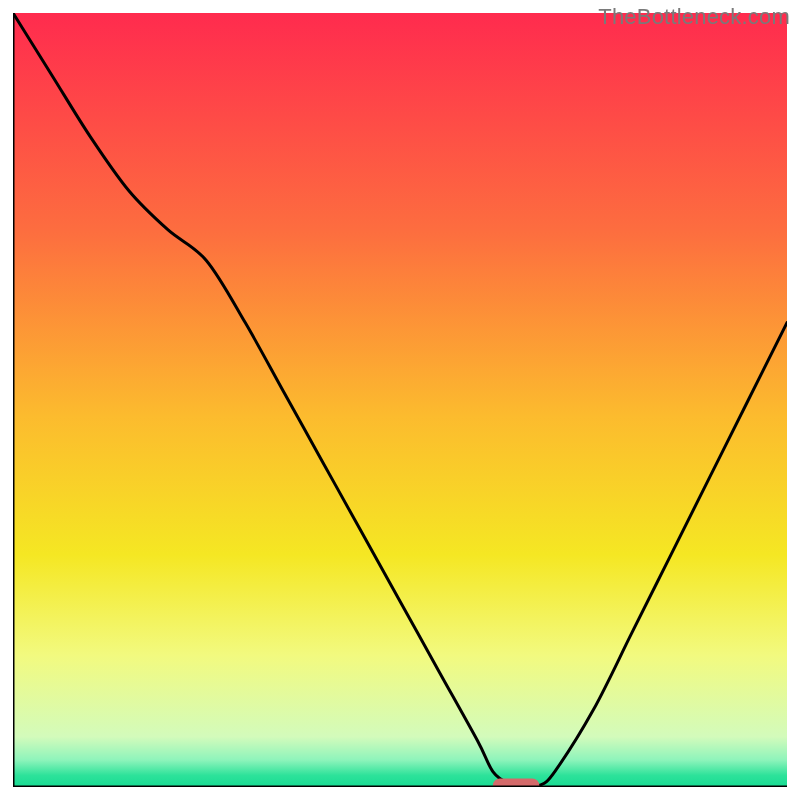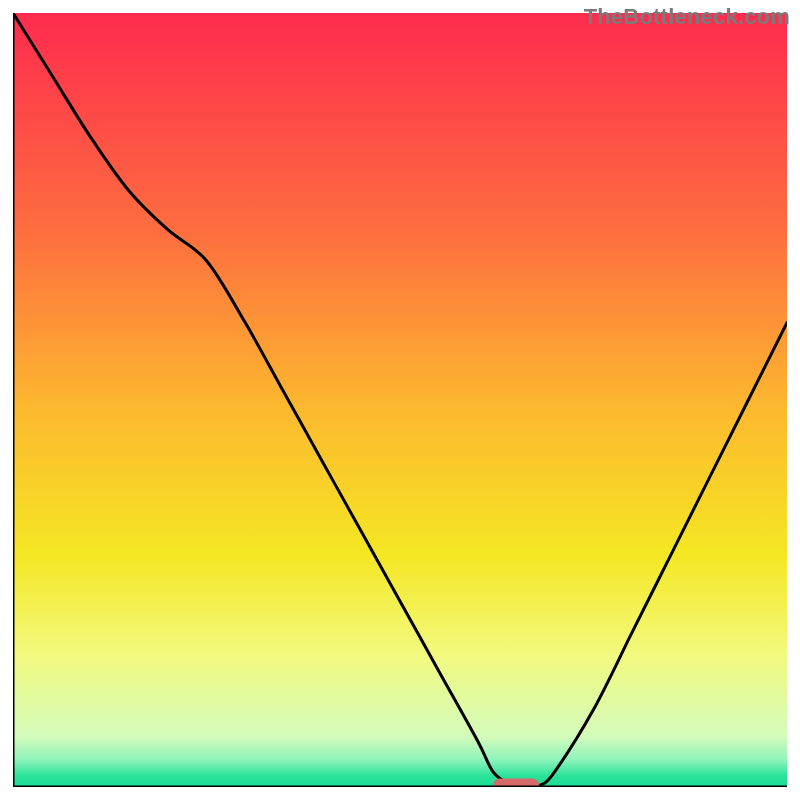--- a/index.html
+++ b/index.html
@@ -9,21 +9,21 @@
     background: #ffffff;
     font-family: Arial, Helvetica, sans-serif;
     position: relative;
     overflow: hidden;
   }
   .watermark {
     position: absolute;
     top: 4px;
     right: 10px;
     font-size: 22px;
-    font-weight: 700;
+    font-weight: 400;
     color: #7a7a7a;
     letter-spacing: 0.2px;
     z-index: 5;
     user-select: none;
   }
   .plot-area {
     position: absolute;
     left: 13px;
     top: 13px;
     width: 774px;

